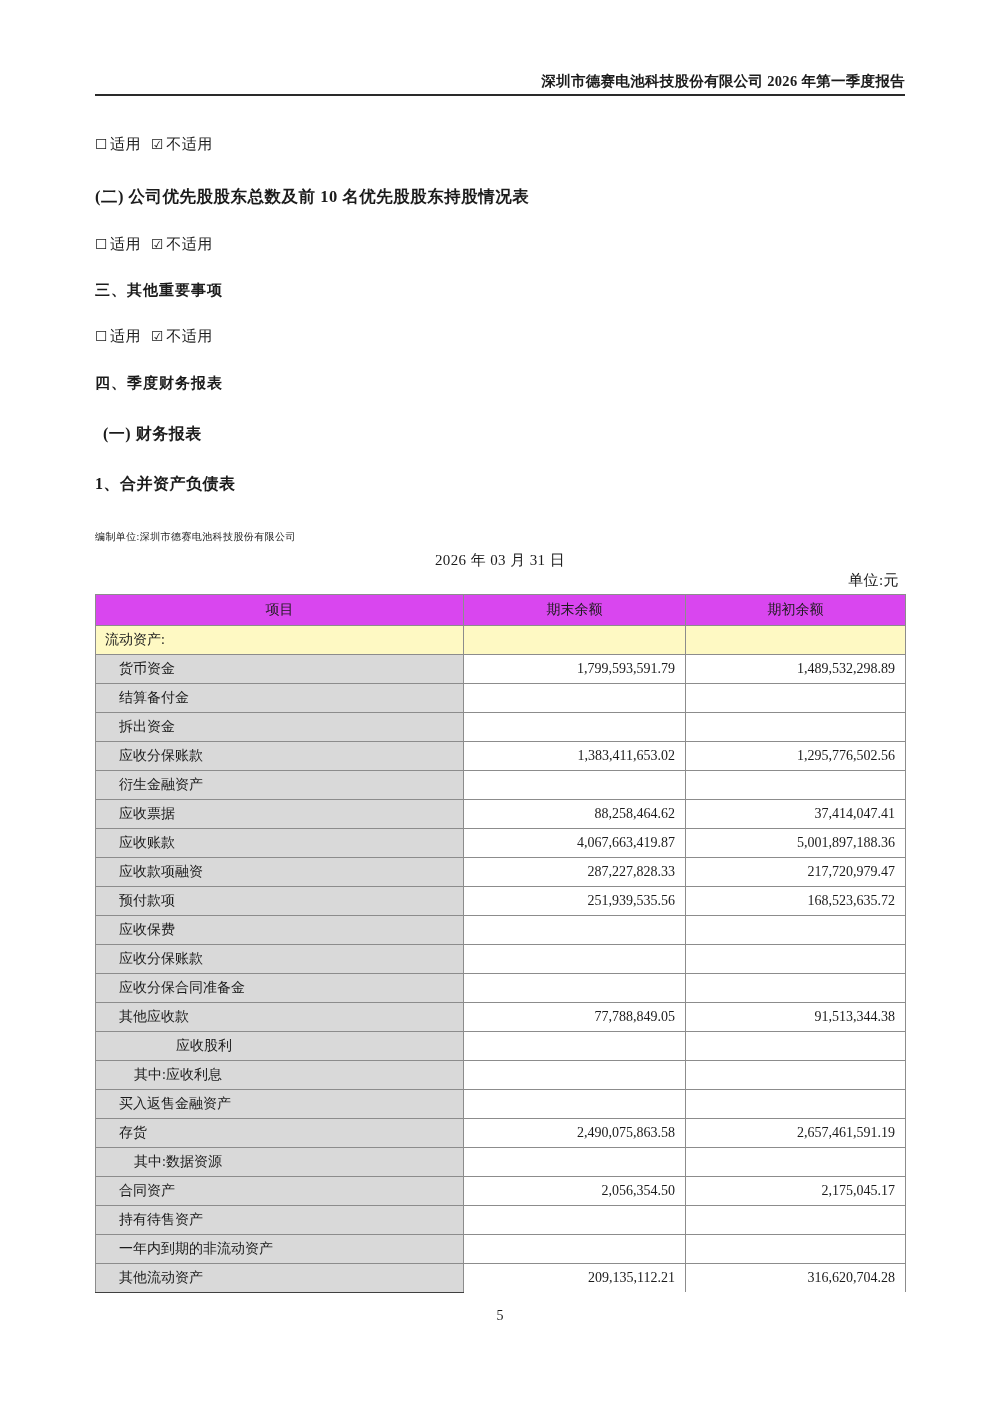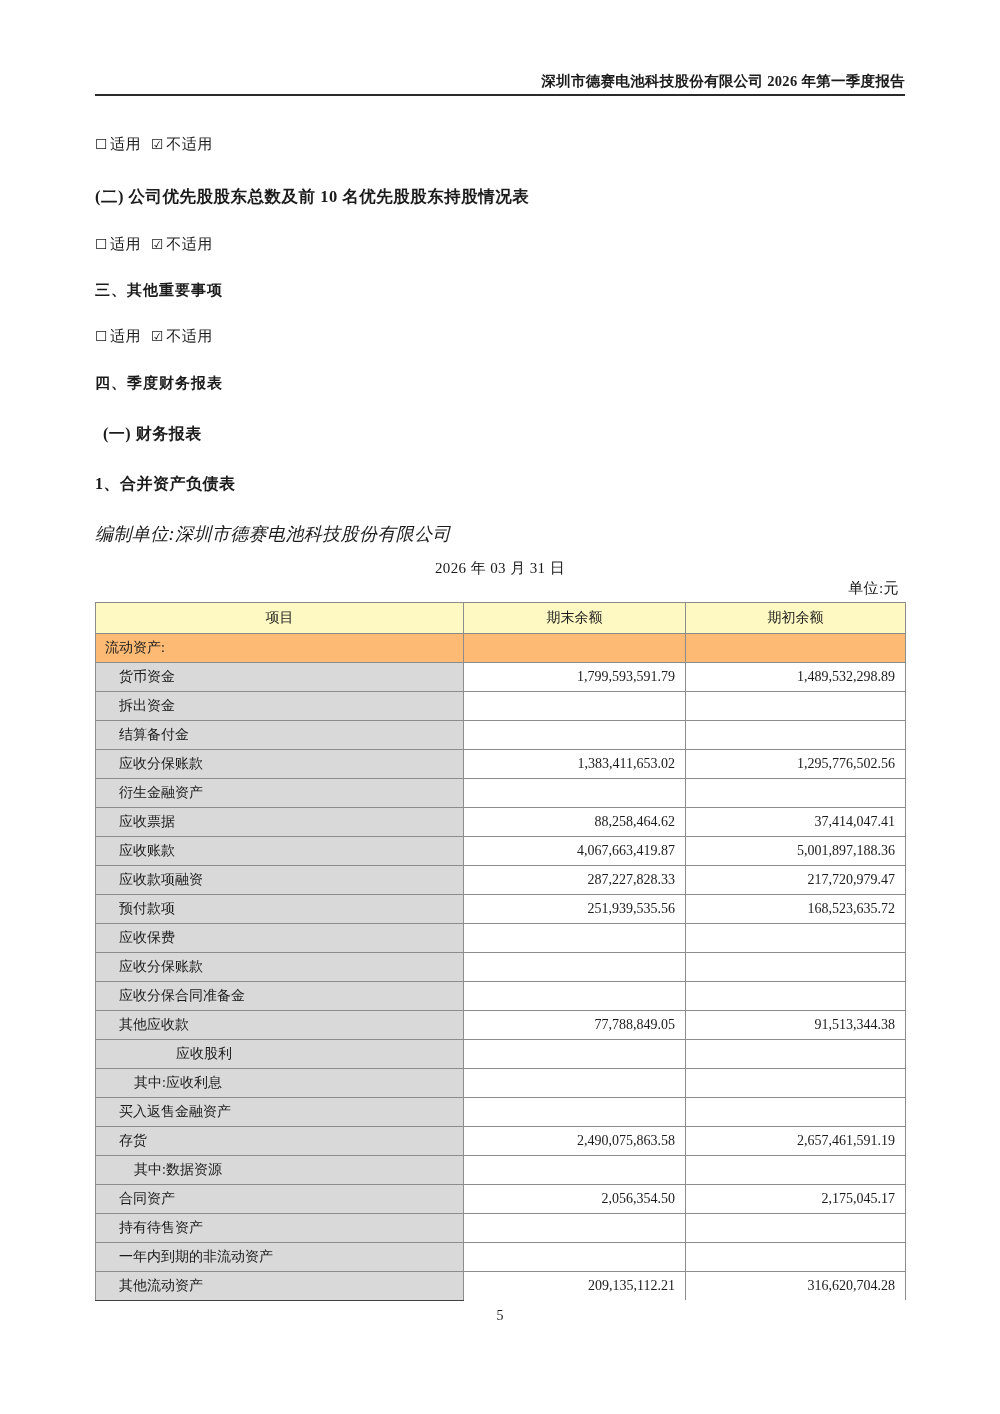--- a/index.html
+++ b/index.html
@@ -43,22 +43,22 @@
   .m-top-2 { margin-top: 27px; }
 
   
   h2, h3, h4 { margin: 0; font-weight: bold; white-space: pre-wrap; }
   .h-sub   { font-size: 16.5px; margin-top: 31px; letter-spacing: 0.5px; }  
   .h-main  { font-size: 15px;   margin-top: 27px; letter-spacing: 1px; }    
   .h-sub2  { font-size: 16px;   margin-top: 31px; margin-left: 8px; letter-spacing: 0.5px; } 
   .h-sub3  { font-size: 16px;   margin-top: 29px; letter-spacing: 0.5px; }  
 
   
-  .prepared-by { margin-top: 27px; font-size: 18px; letter-spacing: 0.4px; font-style: italic; }
-  .stmt-date   { margin-top: 13px;  font-size: 15px; text-align: center; letter-spacing: 0.4px; }
+  .prepared-by { margin-top: 35px; font-size: 10px; letter-spacing: 0.4px; }
+  .stmt-date   { margin-top: 7px;  font-size: 15px; text-align: center; letter-spacing: 0.4px; }
   .stmt-unit   { margin-top: 1px;  font-size: 15px; text-align: right; padding-right: 6px; letter-spacing: 0.4px; }
 
   
   table.bs {
     margin-top: 4px;
     width: 810px;
     border-collapse: collapse;
     table-layout: fixed;
     font-size: 14px;
   }
@@ -66,24 +66,24 @@
   .bs col.c2 { width: 222px; }
   .bs col.c3 { width: 220px; }
   .bs th, .bs td {
     border: 1px solid #8c8c8c;
     height: 28px;
     padding: 0;
     font-weight: normal;
     overflow: hidden;
     white-space: nowrap;
   }
-  .bs th { background: #fef9c3; text-align: center; height: 30px; }
+  .bs th { background: #d946ef; text-align: center; height: 30px; }
   .bs td.c-item { background: #d9d9d9; text-align: left; }
   .bs td.c-val  { background: #ffffff; text-align: right; padding-right: 10px; }
-  .bs tr.shaded-row td { background: #fdba74; }
+  .bs tr.shaded-row td { background: #fef9c3; }
   .bs td.indent-0 { padding-left: 9px; }
   .bs td.indent-1 { padding-left: 23px; }
   .bs td.indent-2 { padding-left: 38px; }
   .bs td.indent-3 { padding-left: 80px; }
   
   .bs tr:last-child td { border-bottom: none; }
   .bs tr:last-child td.c-item { border-bottom: 1px solid #404040; }
 
   
   .page-number {
@@ -147,26 +147,26 @@
             <td class="c-item indent-0">流动资产:</td>
             <td class="c-val"></td>
             <td class="c-val"></td>
           </tr>
           <tr>
             <td class="c-item indent-1">货币资金</td>
             <td class="c-val">1,799,593,591.79</td>
             <td class="c-val">1,489,532,298.89</td>
           </tr>
           <tr>
+            <td class="c-item indent-1">结算备付金</td>
+            <td class="c-val"></td>
+            <td class="c-val"></td>
+          </tr>
+          <tr>
             <td class="c-item indent-1">拆出资金</td>
-            <td class="c-val"></td>
-            <td class="c-val"></td>
-          </tr>
-          <tr>
-            <td class="c-item indent-1">结算备付金</td>
             <td class="c-val"></td>
             <td class="c-val"></td>
           </tr>
           <tr>
             <td class="c-item indent-1">应收分保账款</td>
             <td class="c-val">1,383,411,653.02</td>
             <td class="c-val">1,295,776,502.56</td>
           </tr>
           <tr>
             <td class="c-item indent-1">衍生金融资产</td>

